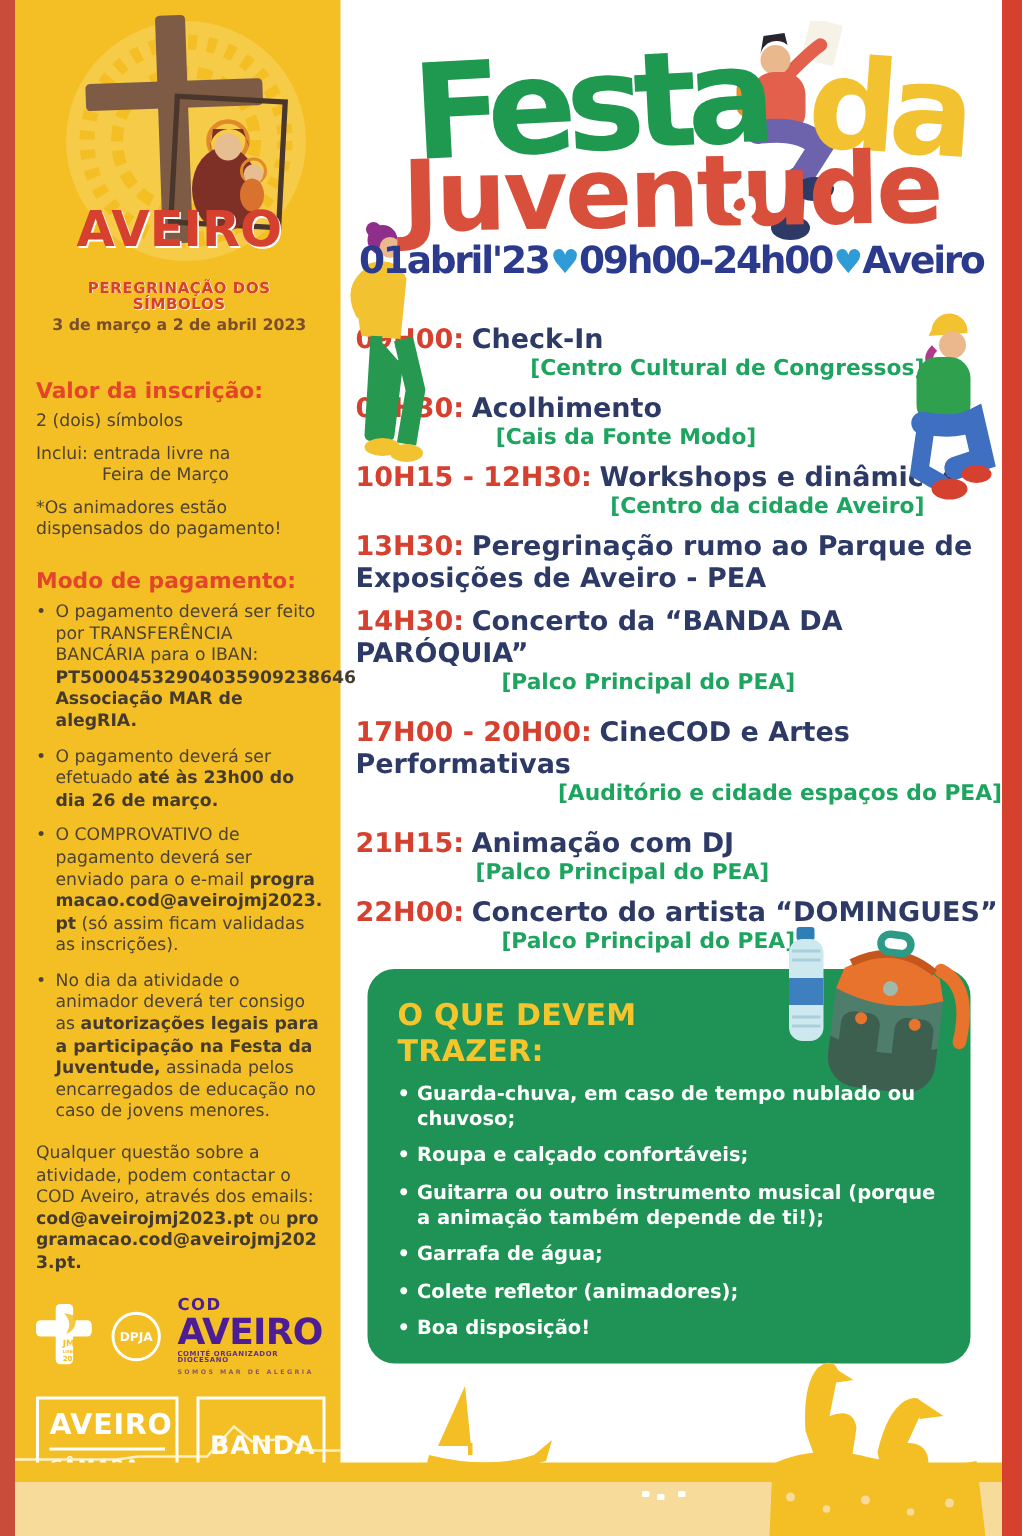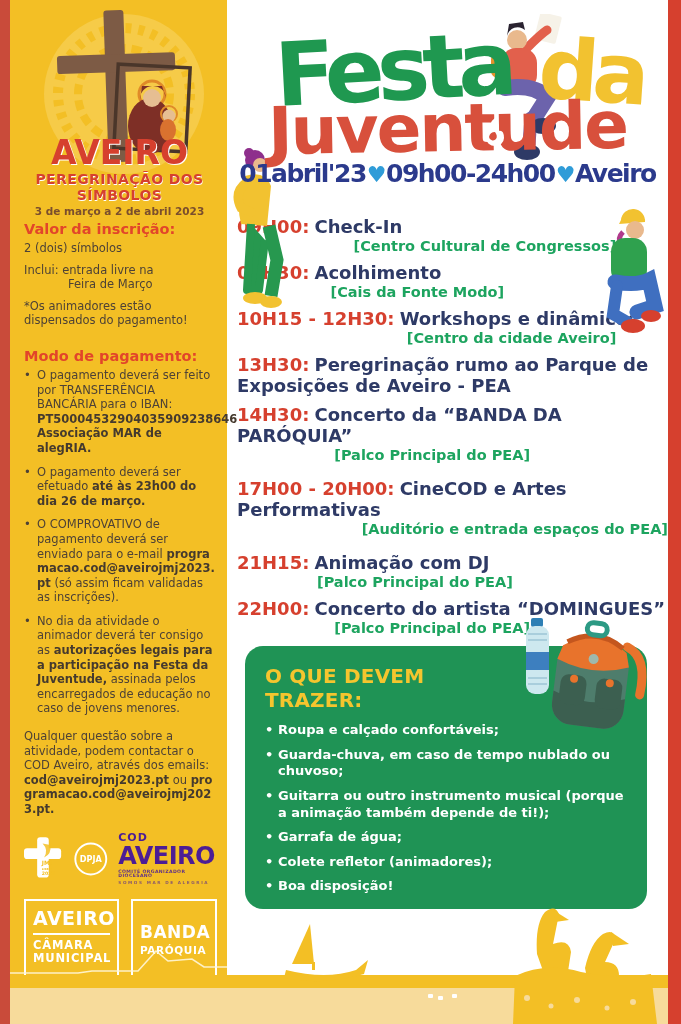--- a/index.html
+++ b/index.html
@@ -9,24 +9,24 @@
   .stripe-left{position:absolute;left:0;top:0;width:10px;height:100%;background:#C94B3A;}
   .stripe-right{position:absolute;right:0;top:0;width:13px;height:100%;background:#D6402E;}
 
   
   .sidebar{position:absolute;left:10px;top:0;width:217px;height:100%;background:#F3BF25;
            box-sizing:border-box;padding:6px 12px 0 14px;color:#4E4236;}
   .logo-wrap{position:relative;width:180px;margin:2px auto 0;text-align:center;}
   .logo-svg{display:block;margin:0 auto;}
   .logo-title{font-size:33px;font-weight:800;color:#D6402E;letter-spacing:0px;line-height:1;
               margin-top:-40px;text-shadow:1px 1px 0 #fff;}
-  .logo-sub{font-size:14px;font-weight:bold;color:#D6402E;letter-spacing:.4px;margin-top:2px;
+  .logo-sub{font-size:10px;font-weight:bold;color:#D6402E;letter-spacing:.4px;margin-top:18px;
             text-shadow:.5px .5px 0 #fff;}
   .logo-dates{font-size:10.5px;color:#7A4E2D;font-weight:bold;margin-top:2px;}
-  .sb-h{color:#E2452A;font-weight:800;font-size:14.5px;margin:4px 0 4px;}
+  .sb-h{color:#E2452A;font-weight:800;font-size:14.5px;margin:30px 0 4px;}
   .sb-t{font-size:11.5px;line-height:1.27;}
   .sb-t .ind{padding-left:44px;display:block;}
   .sb-note{margin-top:7px;}
   .sb-bullet{position:relative;font-size:11.5px;line-height:1.27;padding-left:13px;margin:0 0 9px;}
   .sb-bullet::before{content:"•";position:absolute;left:0;top:0;color:#4E4236;}
   .b{font-weight:bold;color:#453A2E;}
   .email{word-break:break-all;}
   .sb-contact{font-size:11.5px;line-height:1.27;margin-top:13px;}
   .partners{display:flex;align-items:center;gap:10px;margin-top:14px;}
   .cod-block{color:#4c1d95;line-height:1;}
@@ -249,21 +249,21 @@
         
       </div>
       <div class="srow">
         <span class="stime">14H30:</span>
         <span class="stitle">Concerto da “BANDA DA PARÓQUIA”</span>
         <div class="sloc" style="width:68%;">[Palco Principal do PEA]</div>
       </div>
       <div class="srow gap">
         <span class="stime">17H00 - 20H00:</span>
         <span class="stitle">CineCOD e Artes Performativas</span>
-        <div class="sloc" style="width:100%;">[Auditório e entrada espaços do PEA]</div>
+        <div class="sloc" style="width:100%;">[Auditório e cidade espaços do PEA]</div>
       </div>
       <div class="srow gap">
         <span class="stime">21H15:</span>
         <span class="stitle">Animação com DJ</span>
         <div class="sloc" style="width:64%;">[Palco Principal do PEA]</div>
       </div>
       <div class="srow">
         <span class="stime">22H00:</span>
         <span class="stitle">Concerto do artista “DOMINGUES”</span>
         <div class="sloc" style="width:68%;">[Palco Principal do PEA]</div>
@@ -284,22 +284,22 @@
           <path d="M48 30 q28 -18 56 0" fill="none" stroke="#C4561E" stroke-width="5"></path>
           <rect x="66" y="8" width="20" height="12" rx="6" fill="none" stroke="#2C9A84" stroke-width="5"></rect>
           <circle cx="76" cy="44" r="5" fill="#9FB9AC"></circle>
           <rect x="46" y="62" width="26" height="30" rx="8" fill="#3C5F50"></rect>
           <rect x="82" y="62" width="26" height="30" rx="8" fill="#3C5F50"></rect>
           <circle cx="59" cy="66" r="4" fill="#E8732C"></circle>
           <circle cx="95" cy="66" r="4" fill="#E8732C"></circle>
         </g>
       </svg>
       <div class="bring-h">O QUE DEVEM TRAZER:</div>
+      <div class="bring-li">Guarda-chuva, em caso de tempo nublado ou chuvoso;</div>
       <div class="bring-li">Roupa e calçado confortáveis;</div>
-      <div class="bring-li">Guarda-chuva, em caso de tempo nublado ou chuvoso;</div>
       <div class="bring-li">Guitarra ou outro instrumento musical (porque a animação também depende de ti!);</div>
       <div class="bring-li">Garrafa de água;</div>
       <div class="bring-li">Colete refletor (animadores);</div>
       <div class="bring-li" style="margin-bottom:0;">Boa disposição!</div>
     </div>
   </div>
 
   <div class="cream"></div>
   <div class="band"></div>
   <svg class="skyline" width="217" height="30" viewBox="0 0 217 30">

